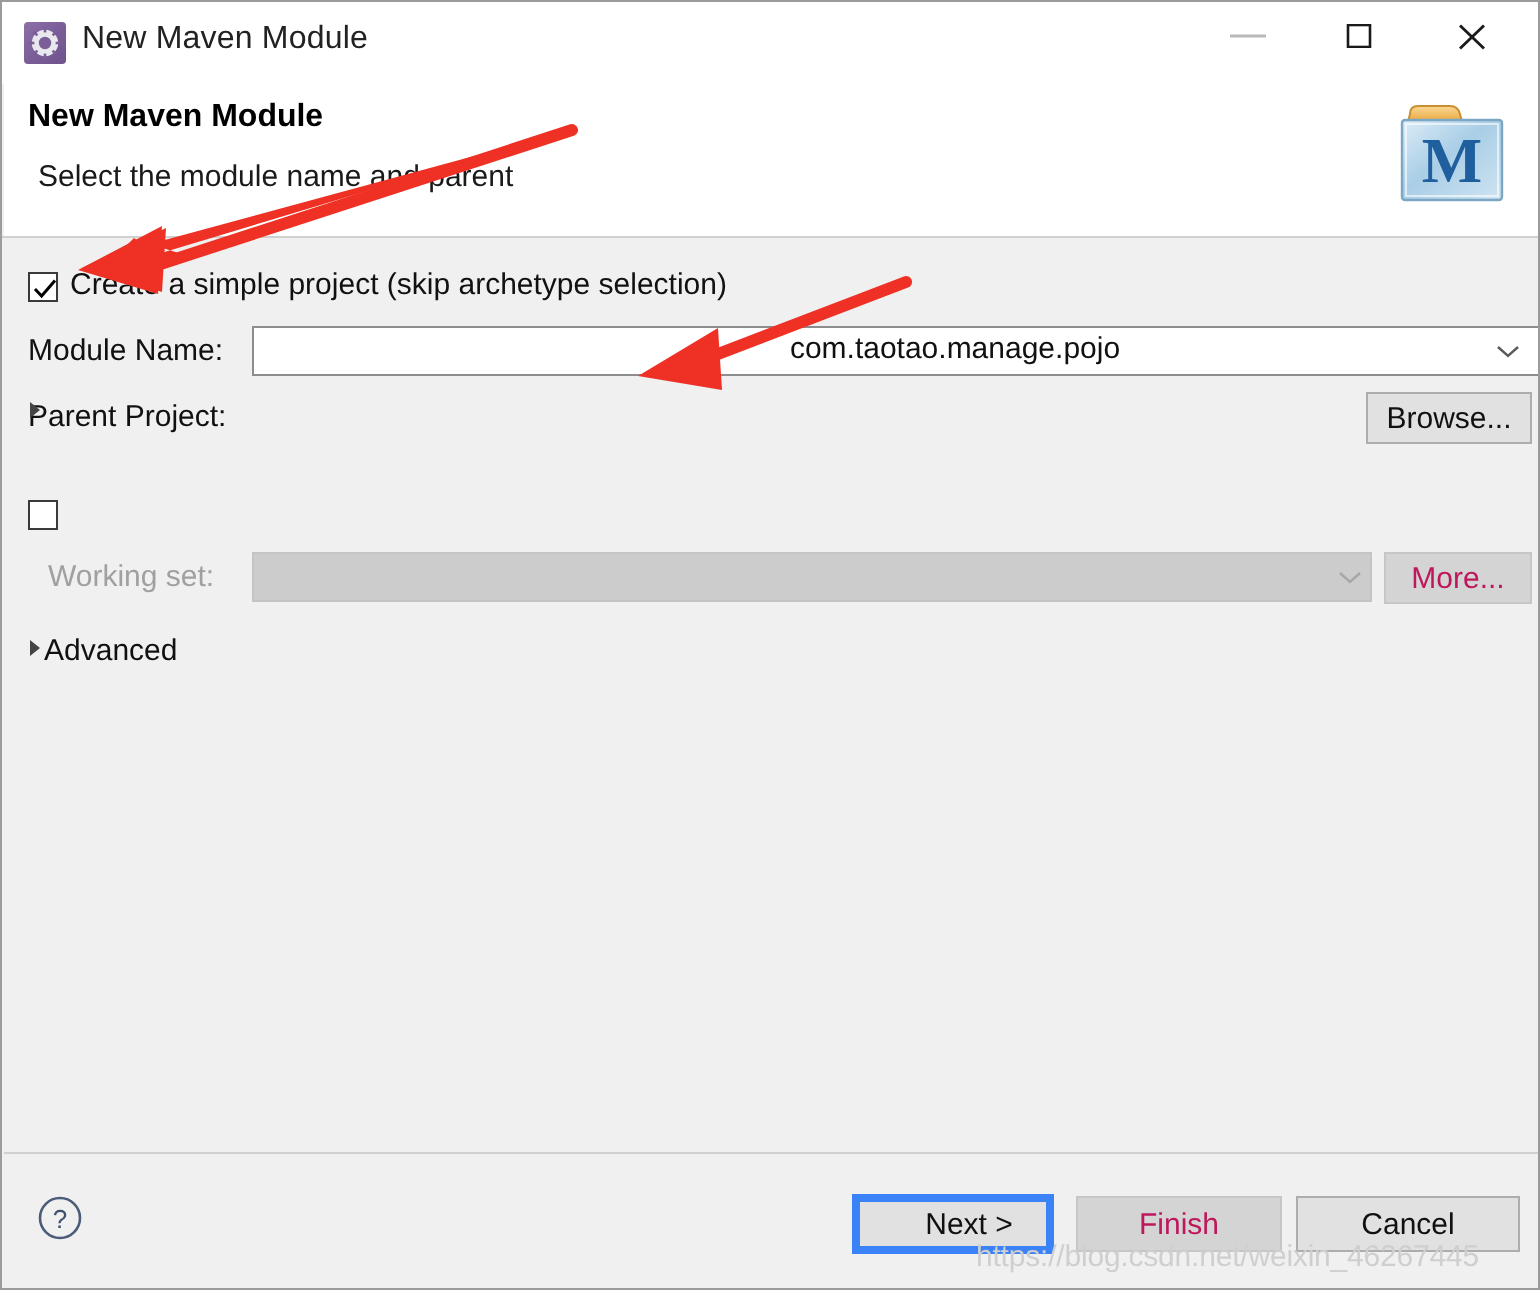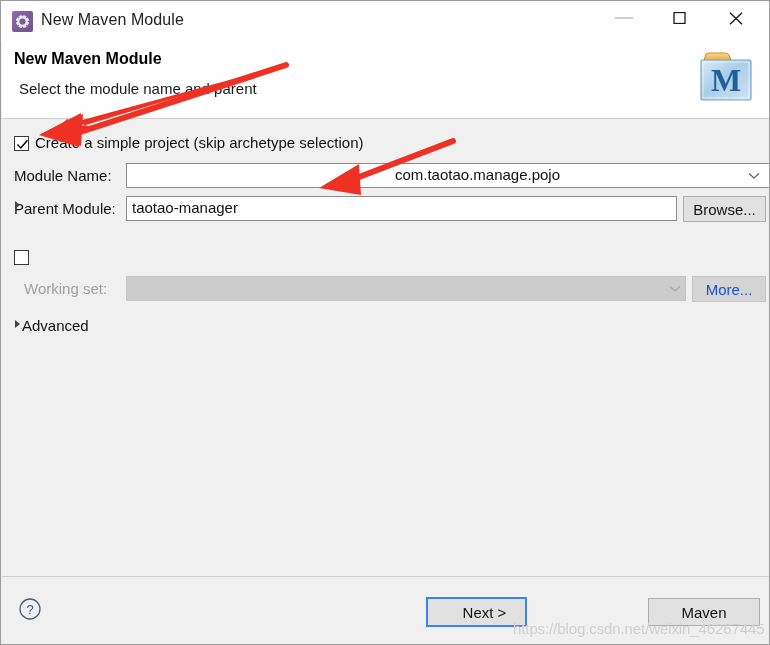--- a/index.html
+++ b/index.html
@@ -160,23 +160,23 @@
     box-sizing: border-box;
     font-size: 15px;
     color: #111111;
     cursor: default;
     line-height: 1;
     display: flex;
     align-items: center;
     justify-content: center;
     white-space: nowrap;
   }
-  .btn.disabled { color: #1d4ed8; background:#d4d4d4; border-color:#c6c6c6; }
+  .btn.disabled { color: #be185d; background:#d4d4d4; border-color:#c6c6c6; }
   .btn.default {
-    border: 2px solid #3b82f6;
+    border: 4px solid #3b82f6;
     background: #e1e1e1;
     padding-left: 16px;
   }
 
   .advanced-tri {
     position: absolute;
     left: 14px; top: 319px;
     width: 0; height: 0;
     border-left: 5px solid #444444;
     border-top: 4px solid transparent;
@@ -207,21 +207,21 @@
   
   .arrows {
     position: absolute;
     left: 0; top: 0;
     width: 770px; height: 645px;
     pointer-events: none;
   }
 
   .watermark {
     position: absolute;
-    left: 512px; top: 619px;
+    left: 487px; top: 619px;
     font-size: 15px;
     color: #cfcfcf;
     white-space: nowrap;
     letter-spacing: -0.1px;
   }
 </style>
 </head>
 <body>
 
 <div id="dialog">
@@ -302,22 +302,21 @@
     <div class="lbl" style="left:33px; top:15px;">Create a simple project (skip archetype selection)</div>
 
     <div class="lbl" style="left:12px; top:48px;">Module Name:</div>
     <div class="field combo" style="left:124px; top:44px; width:720px; height:25px;text-align:center;" title="com.taotao.manage.pojo">com.taotao.manage.pojo</div>
     <div class="combo-arrow" style="left:742px; top:44px; width:20px; height:25px;">
       <svg width="12" height="8" viewBox="0 0 12 8">
         <polyline points="1,1.5 6,6 11,1.5" fill="none" stroke="#5a5a5a" stroke-width="1.2"></polyline>
       </svg>
     </div>
 
-    <div class="lbl" style="left:12px; top:81px;">Parent Module:</div>
-    <div class="field" style="left:124px; top:77px; width:551px; height:25px;">taotao-manager</div>
+    <div class="lbl" style="left:12px; top:81px;">Parent Project:</div>
     <div class="btn" style="left:681px; top:77px; width:83px; height:26px;">Browse...</div>
 
     <div class="chk" style="left:12px; top:131px;"></div>
 
     <div class="lbl disabled" style="left:22px; top:161px;">Working set:</div>
     <div class="field combo disabled" style="left:124px; top:157px; width:560px; height:25px;">
       <span class="combo-arrow">
         <svg width="12" height="8" viewBox="0 0 12 8">
           <polyline points="1,1.5 6,6 11,1.5" fill="none" stroke="#a6a6a6" stroke-width="1.2"></polyline>
         </svg>
@@ -335,21 +334,22 @@
   <div class="footer"></div>
 
   <div class="help-icon">
     <svg width="22" height="22" viewBox="0 0 22 22">
       <circle cx="11" cy="11" r="10" fill="none" stroke="#4a5c78" stroke-width="1.3"></circle>
       <text x="11" y="16" font-family="'Liberation Sans', sans-serif" font-size="13" fill="#3d5071" text-anchor="middle">?</text>
     </svg>
   </div>
 
   <div class="btn default" style="left:425px; top:596px; width:101px; height:30px;">Next &gt;</div>
-  <div class="btn" style="left:647px; top:597px; width:112px; height:28px;">Maven</div>
+  <div class="btn disabled" style="left:537px; top:597px; width:103px; height:28px;">Finish</div>
+  <div class="btn" style="left:647px; top:597px; width:112px; height:28px;">Cancel</div>
 
   <div class="watermark">https://blog.csdn.net/weixin_46267445</div>
 
   <svg class="arrows" viewBox="0 0 770 645">
 
     <g>
       <path d="M284,64 L74,121 L93,127 L62,139 L54,130 L66,118 L78,126 Z" fill="#ee3124"></path>
       <polygon points="40,133 82,113 80,145" fill="#ee3124"></polygon>
       <path d="M285,64 L70,134" stroke="#ee3124" stroke-width="6" stroke-linecap="round" fill="none"></path>
       <polygon points="38,134 80,112 78,146" fill="#ee3124"></polygon>

